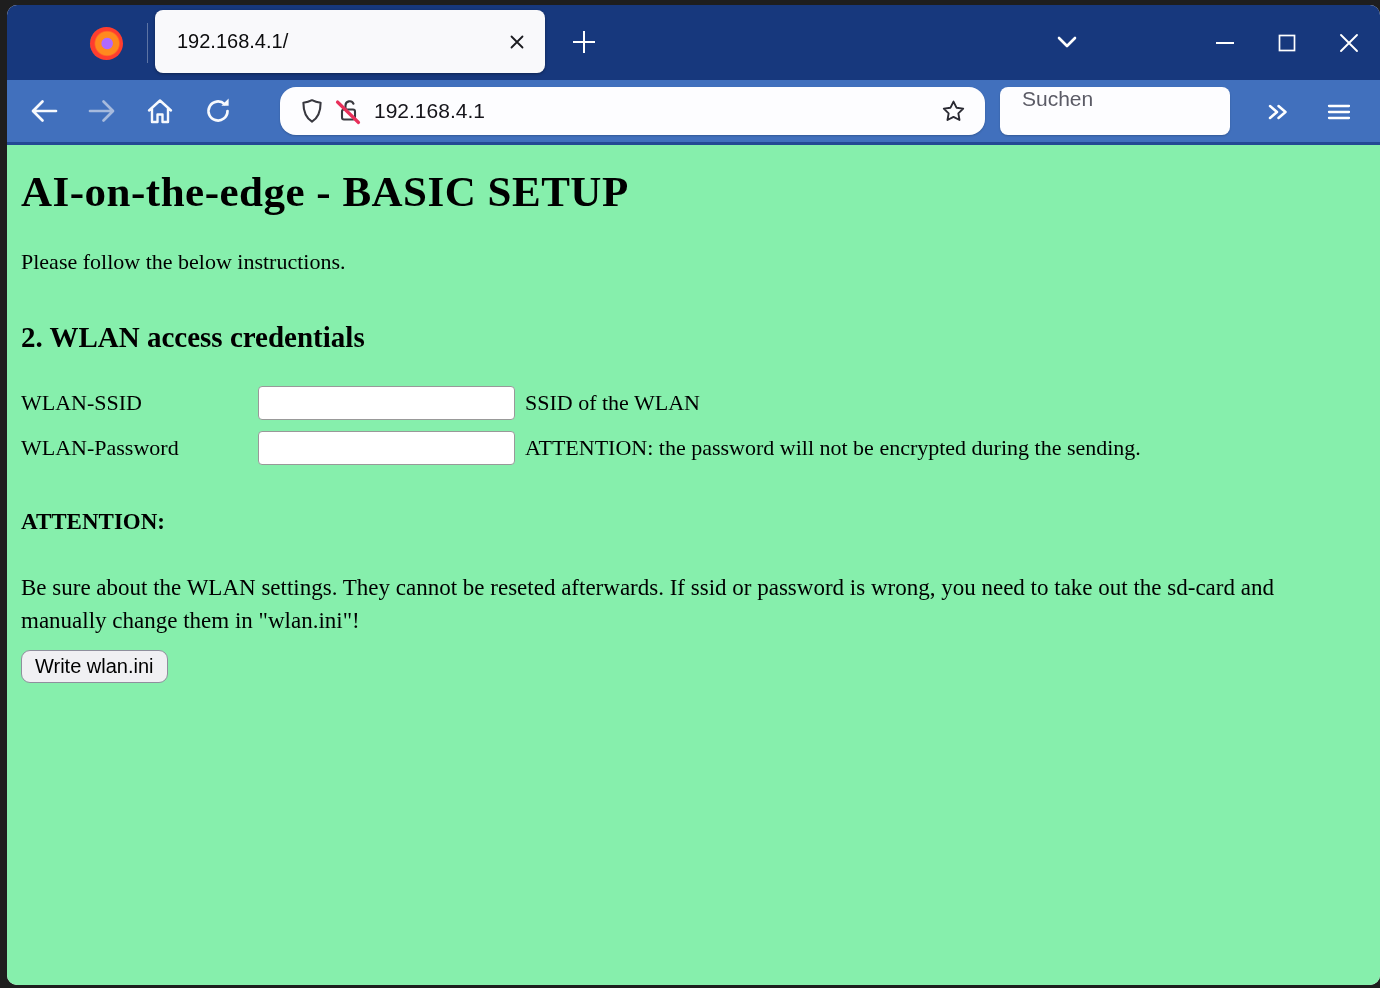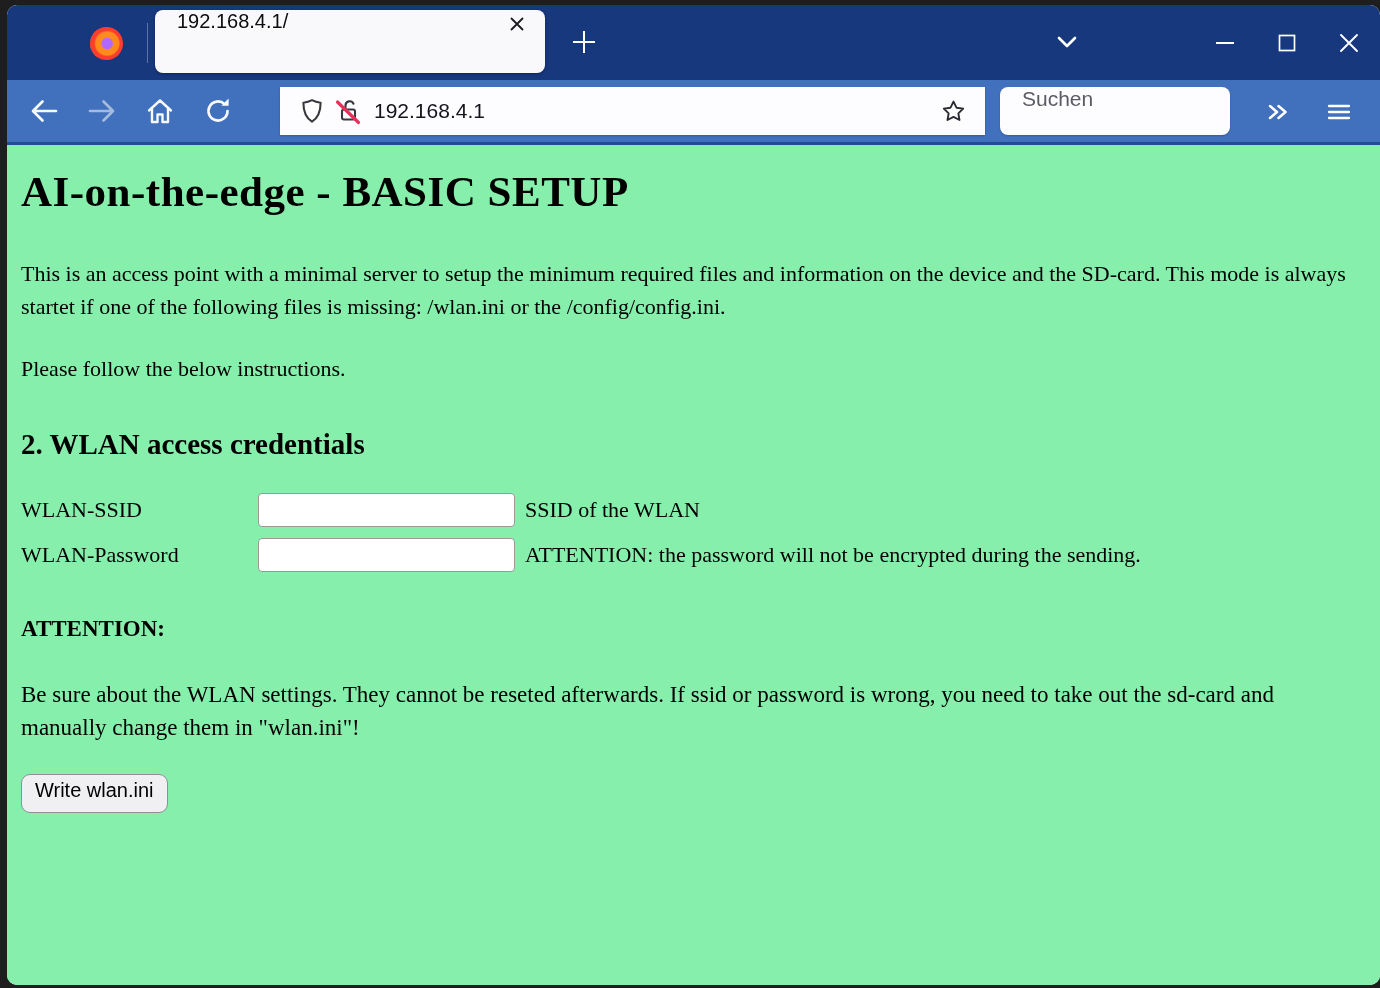--- a/index.html
+++ b/index.html
@@ -39,21 +39,21 @@
         #ff3d2e 55% 70%,
         #ffd046 76% 100%);
   }
   .tab-sep {
     position: absolute; left: 140px; top: 18px; width: 1px; height: 40px;
     background: rgba(255,255,255,.3);
   }
   .tab {
     position: absolute; left: 148px; top: 5px; width: 390px; height: 63px;
     background: #f9f9fb; border-radius: 8px;
-    display: flex; 
+    display: flex; align-items: center;
     padding: 0 14px 0 22px;
     box-shadow: 0 1px 3px rgba(0,0,0,.35);
   }
   .tab-title {
     flex: 1; font-size: 20px; color: #0c0c0d;
     white-space: nowrap; overflow: hidden;
   }
   .tab-close {
     width: 28px; height: 28px; border-radius: 4px;
     display: flex; align-items: center; justify-content: center;
@@ -85,21 +85,21 @@
   }
   .nav-btn {
     width: 44px; height: 44px; margin-left: 14px;
     display: flex; align-items: center; justify-content: center;
     border-radius: 4px;
   }
   .nav-btn:first-child { margin-left: 15px; }
   .urlbar {
     position: absolute; left: 273px; top: 7px;
     width: 705px; height: 48px;
-    background: #fdfdff; border-radius: 0;
+    background: #fdfdff; border-radius: 16px;
     display: flex; align-items: center;
     padding: 0 14px;
     box-shadow: 0 1px 2px rgba(0,0,0,.2);
   }
   .urlbar .icon-slot { display: flex; align-items: center; justify-content: center; width: 36px; height: 40px; }
   .url-text {
     flex: 1; margin-left: 8px;
     font-size: 21px; color: #15141a;
     white-space: nowrap; overflow: hidden;
   }
@@ -147,27 +147,27 @@
     width: 257px; height: 34px;
     border: 1px solid #999; border-radius: 4px;
     font-size: 18px; padding: 0 8px;
     font-family: "Liberation Sans", sans-serif;
     background: #fff;
   }
   .form-hint { margin-left: 10px; font-size: 22px; }
   .attention-title { margin-top: 44px; font-size: 23px; font-weight: bold; }
   .attention-text { margin-top: 36px; font-size: 23px; font-weight: normal; line-height: 1.45; max-width: 1345px; }
   .write-btn {
-    margin-top: 30px;
+    margin-top: 13px;
     font-family: "Liberation Sans", sans-serif;
     font-size: 20px; color: #000;
     background: #f0f0f3;
     border: 1px solid #8f8f9d;
     border-radius: 9px;
-    padding: 4px 13px 10px 13px;
+    padding: 4px 13px 4px 13px;
     cursor: pointer;
   }
 </style>
 </head>
 <body>
 
 <div class="screen">
   <div class="window">
 
     <div class="tabbar">
@@ -276,21 +276,20 @@
       <div class="menu-btn">
         <svg width="28" height="28" viewBox="0 0 28 28">
             <path d="M4 8 H24 M4 14 H24 M4 20 H24" stroke="#ffffff" stroke-width="2.3" stroke-linecap="round"></path>
           </svg>
       </div>
     </div>
 
     <div class="content">
       <h1>AI-on-the-edge - BASIC SETUP</h1>
 
-      <p class="intro first">This is an access point with a minimal server to setup the minimum required files and information on the device and the SD-card. This mode is always startet if one of the following files is missing: /wlan.ini or the /config/config.ini.</p>
       <p class="intro">Please follow the below instructions.</p>
 
       <h2>2. WLAN access credentials</h2>
 
       <div class="wlan-form">
         <div class="form-row">
           <span class="form-label">WLAN-SSID</span>
           <span class="form-right">
             <input type="text" value="" style="">
             <span class="form-hint">SSID of the WLAN</span>

